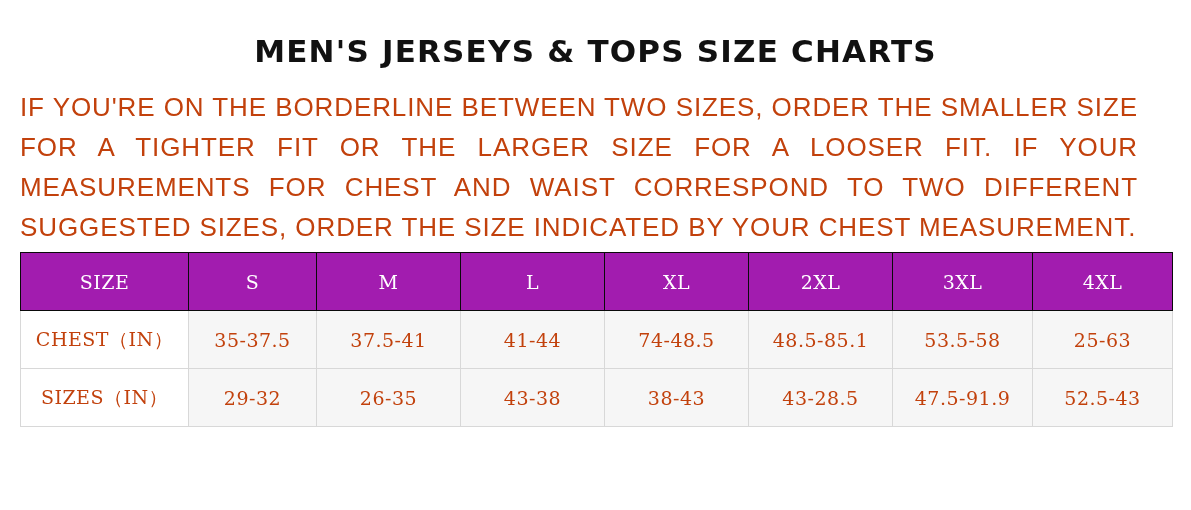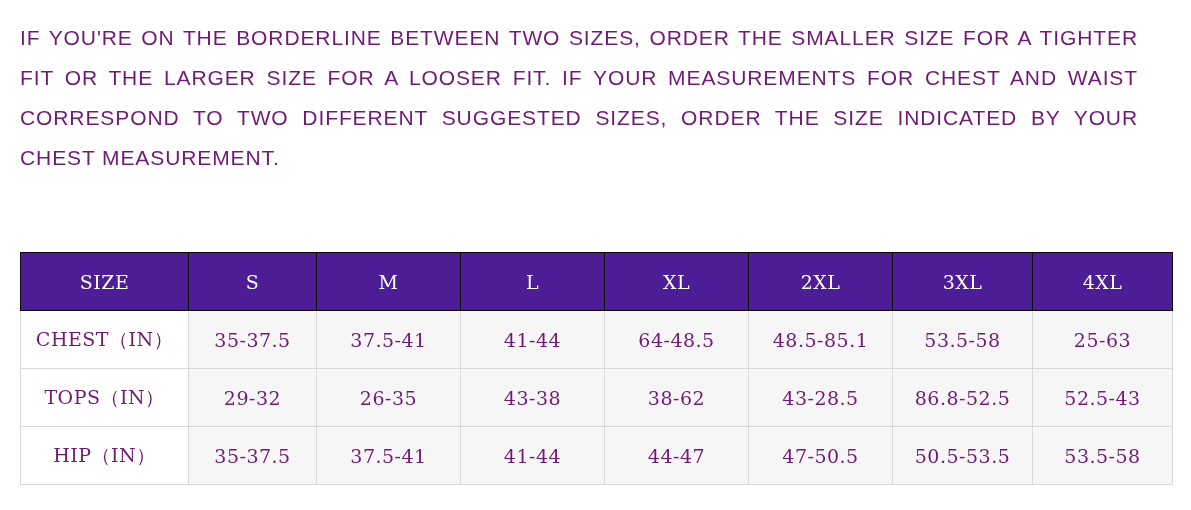--- a/index.html
+++ b/index.html
@@ -24,23 +24,23 @@
     font-family: "DejaVu Sans", sans-serif;
     font-weight: bold;
     font-size: 31px;
     letter-spacing: 1.2px;
     color: #111111;
     margin: 0;
     padding-top: 33px;
     padding-bottom: 0;
   }
   .intro {
-    color: #701a75;
+    color: #c2410c;
     font-family: "Liberation Sans", sans-serif;
-    font-size: 21px;
+    font-size: 26px;
     letter-spacing: 0.9px;
     line-height: 40px;
     text-align: justify;
     text-align-last: left;
     margin: 0;
     padding: 18px 20px 0 20px;
     box-sizing: border-box;
     width: 1158px;
   }
   .table-wrap {
@@ -57,25 +57,25 @@
   }
   table.size-chart th,
   table.size-chart td {
     border: 1px solid #d8d8d8;
     text-align: center;
     font-size: 19px;
     letter-spacing: 0.5px;
     height: 58px;
     padding: 0 2px;
     box-sizing: border-box;
-    color: #701a75;
+    color: #c2410c;
     white-space: nowrap;
   }
   table.size-chart thead th {
-    background: #4c1d95;
+    background: #a21caf;
     color: #ffffff;
     font-weight: normal;
     border: 1px solid #0a0a0a;
     height: 58px;
   }
   table.size-chart tbody td {
     background: #f6f6f6;
   }
   table.size-chart tbody td.rowhead {
     background: #ffffff;
@@ -87,20 +87,21 @@
   col.c4 { width: 144px; }
   col.c5 { width: 144px; }
   col.c6 { width: 140px; }
   col.c7 { width: 140px; }
 </style>
 </head>
 <body>
 
 <div class="page">
 
+  <h1 class="title">MEN'S  JERSEYS  &amp;  TOPS SIZE  CHARTS</h1>
 
   <p class="intro">IF YOU'RE ON THE BORDERLINE BETWEEN TWO SIZES, ORDER THE SMALLER SIZE FOR A TIGHTER FIT OR THE LARGER SIZE FOR A LOOSER FIT. IF YOUR MEASUREMENTS FOR CHEST AND WAIST CORRESPOND TO TWO DIFFERENT SUGGESTED SIZES, ORDER THE SIZE INDICATED BY YOUR CHEST MEASUREMENT.</p>
 
   <div class="table-wrap">
     <table class="size-chart">
       <colgroup>
         <col class="c0">
           <col class="c1">
           <col class="c2">
           <col class="c3">
@@ -120,42 +121,32 @@
           <th>3XL</th>
           <th>4XL</th>
         </tr>
       </thead>
       <tbody>
         <tr>
           <td class="rowhead">CHEST（IN）</td>
           <td>35-37.5</td>
           <td>37.5-41</td>
           <td>41-44</td>
-          <td>64-48.5</td>
+          <td>74-48.5</td>
           <td>48.5-85.1</td>
           <td>53.5-58</td>
           <td>25-63</td>
         </tr>
         <tr>
-          <td class="rowhead">TOPS（IN）</td>
+          <td class="rowhead">SIZES（IN）</td>
           <td>29-32</td>
           <td>26-35</td>
           <td>43-38</td>
-          <td>38-62</td>
+          <td>38-43</td>
           <td>43-28.5</td>
-          <td>86.8-52.5</td>
+          <td>47.5-91.9</td>
           <td>52.5-43</td>
-        </tr>
-        <tr>
-          <td class="rowhead">HIP（IN）</td>
-          <td>35-37.5</td>
-          <td>37.5-41</td>
-          <td>41-44</td>
-          <td>44-47</td>
-          <td>47-50.5</td>
-          <td>50.5-53.5</td>
-          <td>53.5-58</td>
         </tr>
       </tbody>
     </table>
   </div>
 
 </div>
 
 </body></html>

